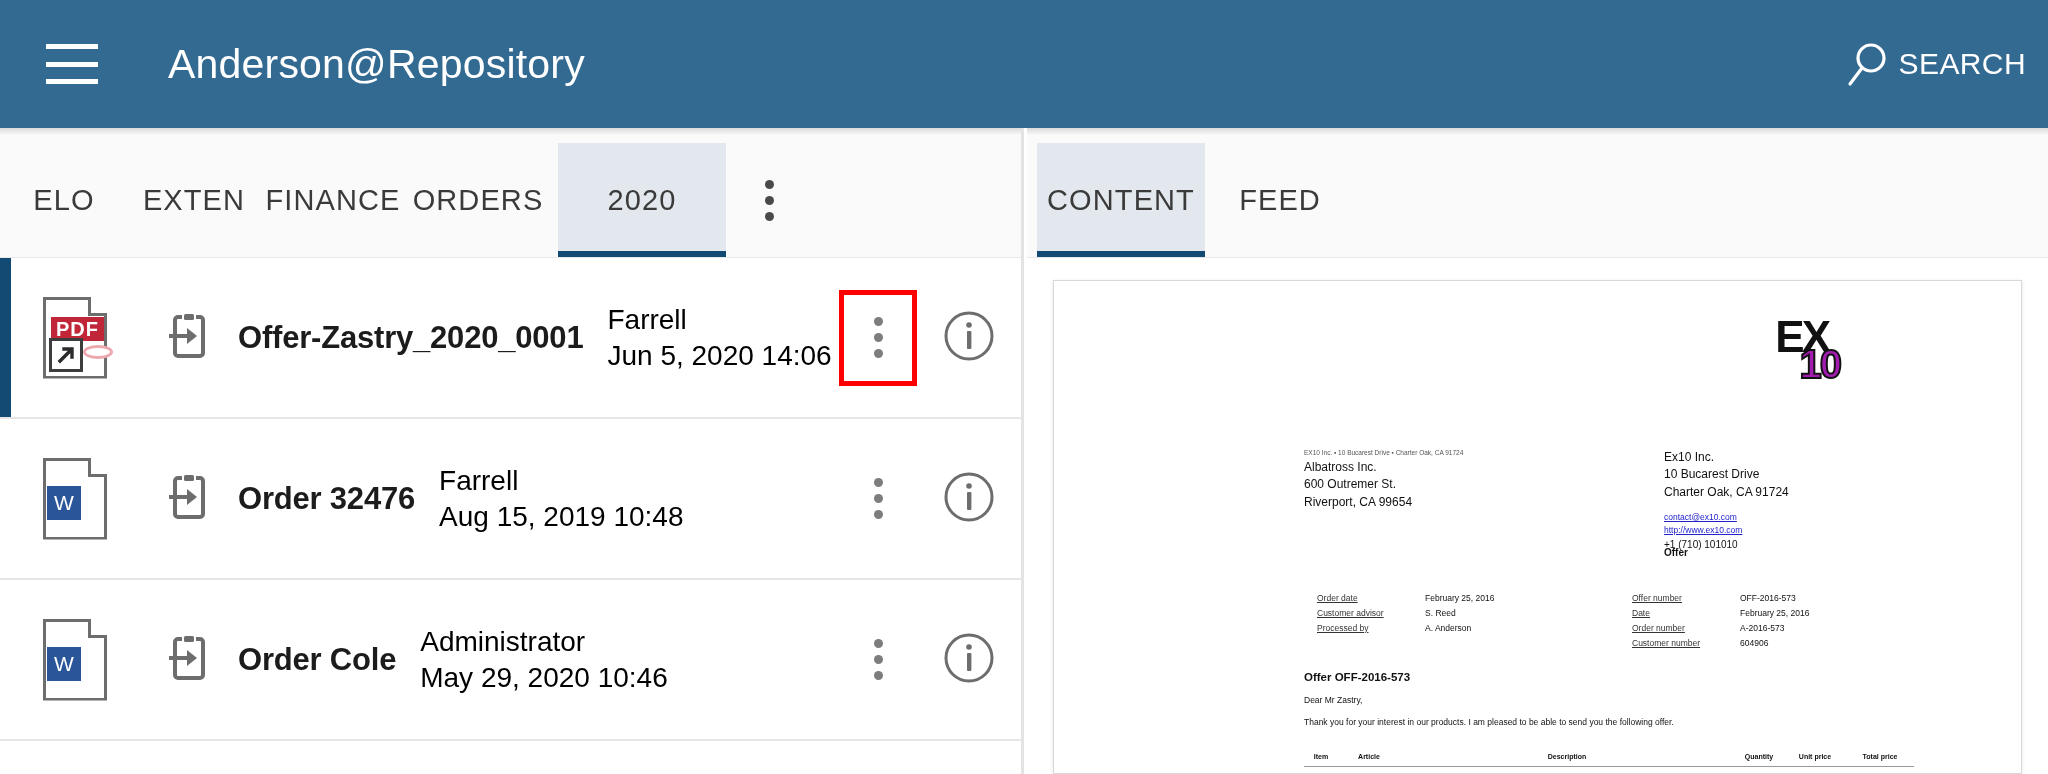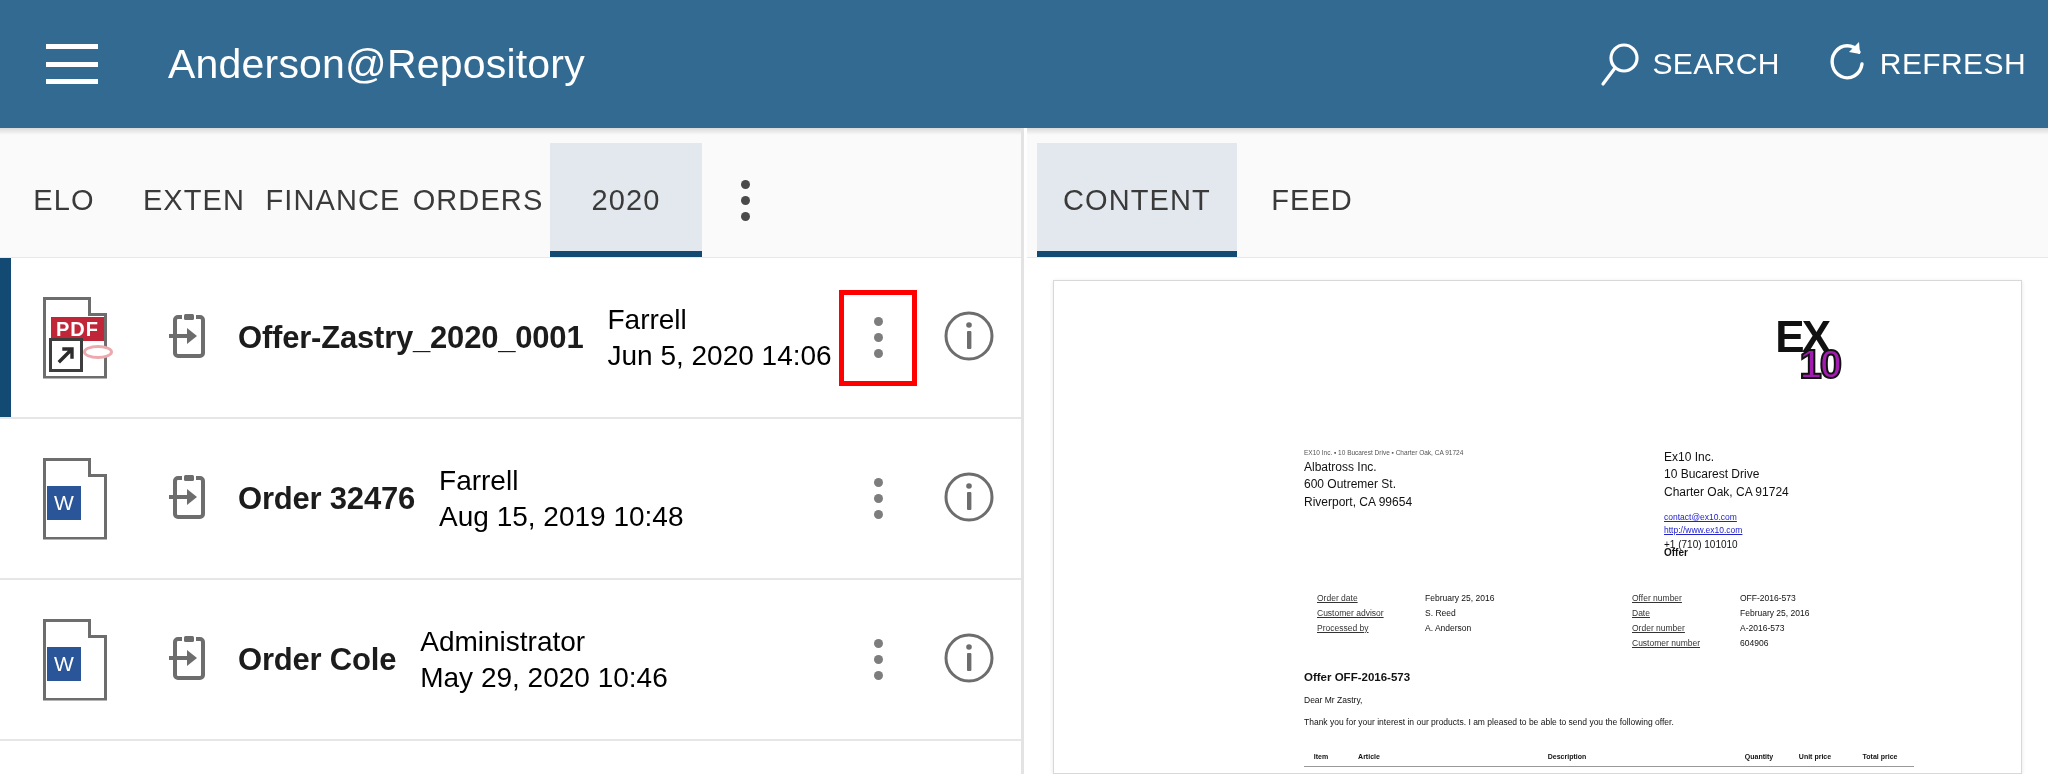--- a/index.html
+++ b/index.html
@@ -88,27 +88,27 @@
   .tab.active { background: #e2e8ed; }
   .tab.active::after {
     content: ""; position: absolute; left: 0; right: 0; bottom: 0;
     height: 6px; background: #134a74;
   }
   .left-tabs .tab { width: 146px; }
   .left-tabs .tab.t-elo     { width: 128px; }
   .left-tabs .tab.t-exten   { width: 132px; }
   .left-tabs .tab.t-finance { width: 146px; }
   .left-tabs .tab.t-orders  { width: 144px; }
-  .left-tabs .tab.t-2020    { width: 152px; }
+  .left-tabs .tab.t-2020    { width: 168px; margin-left: 8px; }
   .tabs-overflow {
     width: 86px; height: 114px;
     display: flex; align-items: center; justify-content: center;
     cursor: pointer;
   }
-  .right-tabs .tab.t-content { width: 200px; padding: 0 20px; }
+  .right-tabs .tab.t-content { width: 168px; padding: 0 20px; }
   .right-tabs .tab.t-feed    { width: 150px; }
   .right-tabs { padding-left: 10px; }
 
   .kebab {
     display: flex; flex-direction: column; align-items: center; gap: 7px;
   }
   .kebab i { display: block; width: 9px; height: 9px; border-radius: 50%; background: #7d7d7d; }
   .kebab.dark i { background: #4a4a4a; }
 
   
@@ -261,29 +261,20 @@
     <div class="appbar-action">
       <span>
         <svg class="icon-svg" width="48" height="52" viewBox="0 0 48 52">
           <circle cx="26" cy="20" r="13" fill="none" stroke="#ffffff" stroke-width="3.2"></circle>
           <line x1="17" y1="30" x2="5" y2="46" stroke="#ffffff" stroke-width="3.2" stroke-linecap="round"></line>
         </svg>
       </span>
       <span class="lbl">SEARCH</span>
     </div>
 
-    <div class="appbar-action">
-      <span>
-        <svg class="icon-svg" width="46" height="52" viewBox="0 0 46 52">
-          <path d="M31 14 A15 16 0 1 0 34 26" fill="none" stroke="#ffffff" stroke-width="3.4" stroke-linecap="round"></path>
-          <path d="M31 4 L32 16 L21 14 Z" fill="#ffffff"></path>
-        </svg>
-      </span>
-      <span class="lbl">REFRESH</span>
-    </div>
 
   </div>
 </div>
 
 <div class="body-area">
 
   <div class="left-pane">
 
     <div class="tabstrip left-tabs">
       <div class="tab t-elo">ELO</div>

